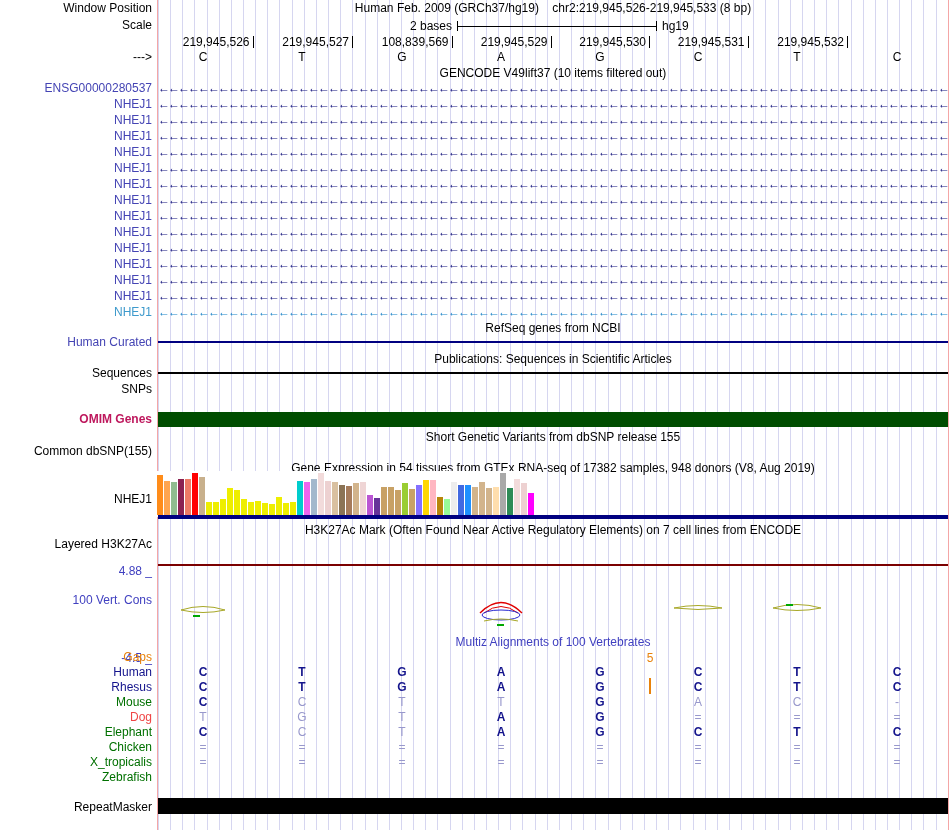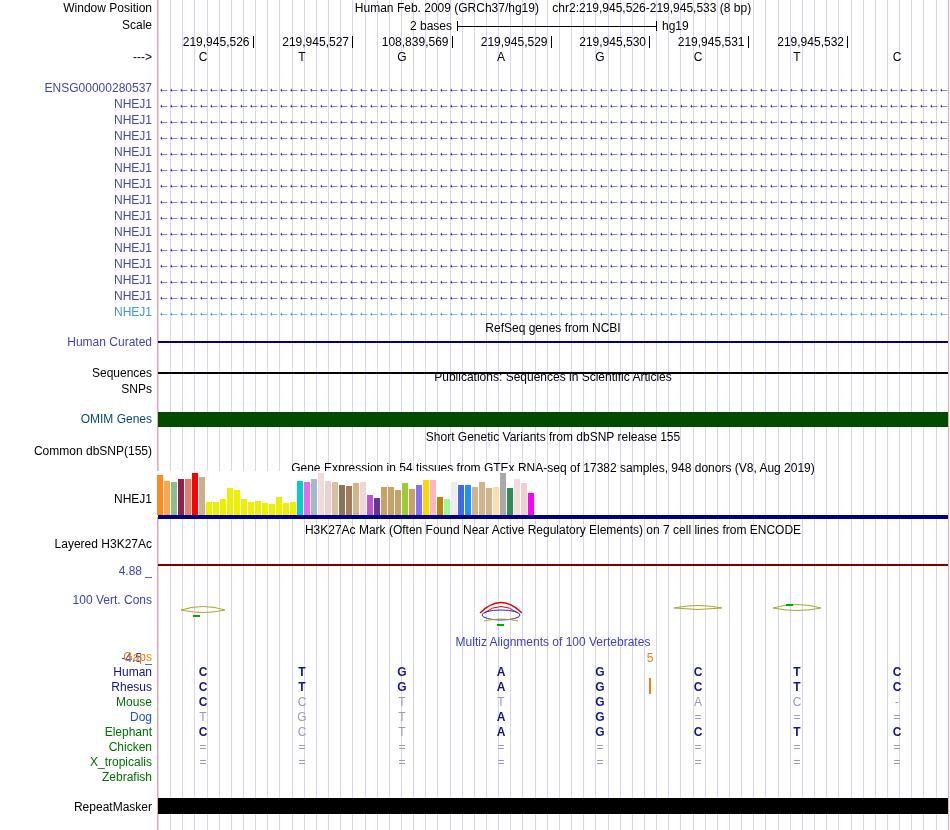--- a/index.html
+++ b/index.html
@@ -66,20 +66,21 @@
       <div class="base" style="left:192px;top:51px;">C</div>
       <div class="base" style="left:291px;top:51px;">T</div>
       <div class="base" style="left:391px;top:51px;">G</div>
       <div class="base" style="left:490px;top:51px;">A</div>
       <div class="base" style="left:589px;top:51px;">G</div>
       <div class="base" style="left:687px;top:51px;">C</div>
       <div class="base" style="left:786px;top:51px;">T</div>
       <div class="base" style="left:886px;top:51px;">C</div>
     </div>
 
+  <div class="ttl" style="top:67px;">GENCODE V49lift37 (10 items filtered out)</div>
   <div id="genes">
       <div class="lbl" style="top:82px;color:#4444B4;">ENSG00000280537</div>
       <div class="generow" style="top:81px;color:#0C0C78;">←←←←←←←←←←←←←←←←←←←←←←←←←←←←←←←←←←←←←←←←←←←←←←←←←←←←←←←←←←←←←←←←←←←←←←←←←←←←←←←←←←←←←←←←←←←←←←←←←←←←←←←←←←←←←←</div>
       <div class="lbl" style="top:98px;color:#4444B4;">NHEJ1</div>
       <div class="generow" style="top:97px;color:#0C0C78;">←←←←←←←←←←←←←←←←←←←←←←←←←←←←←←←←←←←←←←←←←←←←←←←←←←←←←←←←←←←←←←←←←←←←←←←←←←←←←←←←←←←←←←←←←←←←←←←←←←←←←←←←←←←←←←</div>
       <div class="lbl" style="top:114px;color:#4444B4;">NHEJ1</div>
       <div class="generow" style="top:113px;color:#0C0C78;">←←←←←←←←←←←←←←←←←←←←←←←←←←←←←←←←←←←←←←←←←←←←←←←←←←←←←←←←←←←←←←←←←←←←←←←←←←←←←←←←←←←←←←←←←←←←←←←←←←←←←←←←←←←←←←</div>
       <div class="lbl" style="top:130px;color:#4444B4;">NHEJ1</div>
       <div class="generow" style="top:129px;color:#0C0C78;">←←←←←←←←←←←←←←←←←←←←←←←←←←←←←←←←←←←←←←←←←←←←←←←←←←←←←←←←←←←←←←←←←←←←←←←←←←←←←←←←←←←←←←←←←←←←←←←←←←←←←←←←←←←←←←</div>
       <div class="lbl" style="top:146px;color:#4444B4;">NHEJ1</div>
@@ -103,27 +104,27 @@
       <div class="lbl" style="top:290px;color:#4444B4;">NHEJ1</div>
       <div class="generow" style="top:289px;color:#0C0C78;">←←←←←←←←←←←←←←←←←←←←←←←←←←←←←←←←←←←←←←←←←←←←←←←←←←←←←←←←←←←←←←←←←←←←←←←←←←←←←←←←←←←←←←←←←←←←←←←←←←←←←←←←←←←←←←</div>
       <div class="lbl" style="top:306px;color:#3E9ACC;">NHEJ1</div>
       <div class="generow" style="top:305px;color:#1C84C8;">←←←←←←←←←←←←←←←←←←←←←←←←←←←←←←←←←←←←←←←←←←←←←←←←←←←←←←←←←←←←←←←←←←←←←←←←←←←←←←←←←←←←←←←←←←←←←←←←←←←←←←←←←←←←←←</div>
     </div>
 
   <div class="ttl" style="top:322px;">RefSeq genes from NCBI</div>
   <div class="lbl glabel" style="top:336px;">Human Curated</div>
   <div class="hline" id="refseq-line" style="top: 341px; height: 2px; background: rgb(0, 0, 128);"></div>
 
-  <div class="ttl" style="top:371px;text-align:center;">Publications: Sequences in Scientific Articles</div>
+  <div class="ttl" style="top:353px;text-align:center;">Publications: Sequences in Scientific Articles</div>
   <div class="lbl" style="top:367px;">Sequences</div>
   <div class="hline" id="pubs-line" style="top: 372px; height: 2px; background: rgb(0, 0, 0);"></div>
 
   <div class="lbl" style="top:383px;">SNPs</div>
 
-  <div class="lbl" id="omim-label" style="top: 413px; color: #0c4a6e;">OMIM Genes</div>
+  <div class="lbl" id="omim-label" style="top: 413px; color: #be185d; font-weight: bold;">OMIM Genes</div>
   <div class="hline" id="omim-bar" style="top: 412px; height: 15px; background: rgb(0, 77, 0);"></div>
 
   <div class="ttl" style="top:431px;">Short Genetic Variants from dbSNP release 155</div>
   <div class="lbl" style="top:445px;">Common dbSNP(155)</div>
 
   <div class="ttl" style="top:462px;">Gene Expression in 54 tissues from GTEx RNA-seq of 17382 samples, 948 donors (V8, Aug 2019)</div>
   <div class="lbl" style="top:493px;">NHEJ1</div>
   <div style="position:absolute;left:155px;top:471px;width:383px;height:46px;background:#fff;"></div>
   <div id="gtex-bars" style="position:absolute;left:156px;top:472px;width:384px;height:44px;">
       <div class="gbar" style="left:1px;height:40px;background:#FF8C1A;"></div>
@@ -226,21 +227,21 @@
       <div class="mcell md" style="left:886px;top:681px;">C</div>
       <div class="lbl" style="top:696px;color:#007000;">Mouse</div>
       <div class="mcell md" style="left:192px;top:696px;">C</div>
       <div class="mcell ml" style="left:291px;top:696px;">C</div>
       <div class="mcell ml" style="left:391px;top:696px;">T</div>
       <div class="mcell ml" style="left:490px;top:696px;">T</div>
       <div class="mcell md" style="left:589px;top:696px;">G</div>
       <div class="mcell ml" style="left:687px;top:696px;">A</div>
       <div class="mcell ml" style="left:786px;top:696px;">C</div>
       <div class="mcell ml" style="left:886px;top:696px;">-</div>
-      <div class="lbl" style="top:711px;color:#1d4ed8;">Dog</div>
+      <div class="lbl" style="top:711px;color:#ef4444;">Dog</div>
       <div class="mcell ml" style="left:192px;top:711px;">T</div>
       <div class="mcell ml" style="left:291px;top:711px;">G</div>
       <div class="mcell ml" style="left:391px;top:711px;">T</div>
       <div class="mcell md" style="left:490px;top:711px;">A</div>
       <div class="mcell md" style="left:589px;top:711px;">G</div>
       <div class="mcell ml" style="left:687px;top:711px;">=</div>
       <div class="mcell ml" style="left:786px;top:711px;">=</div>
       <div class="mcell ml" style="left:886px;top:711px;">=</div>
       <div class="lbl" style="top:726px;color:#007000;">Elephant</div>
       <div class="mcell md" style="left:192px;top:726px;">C</div>

